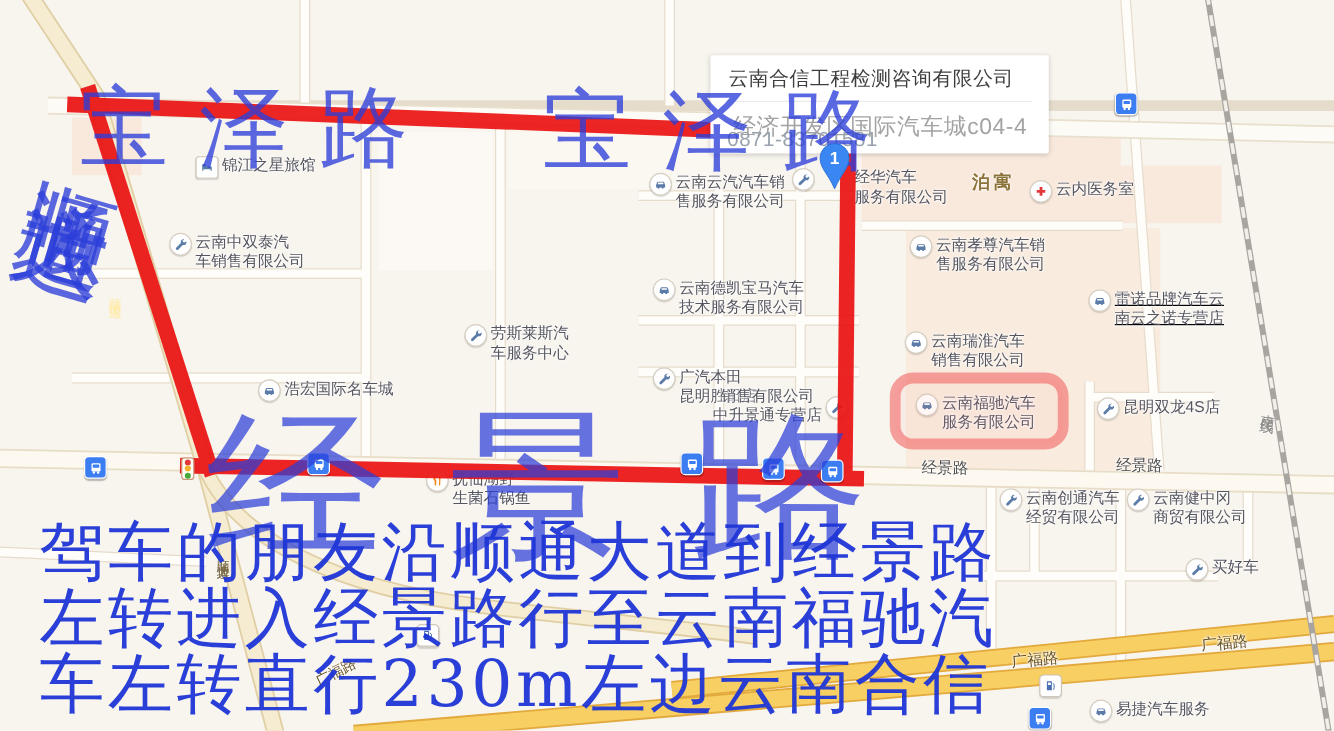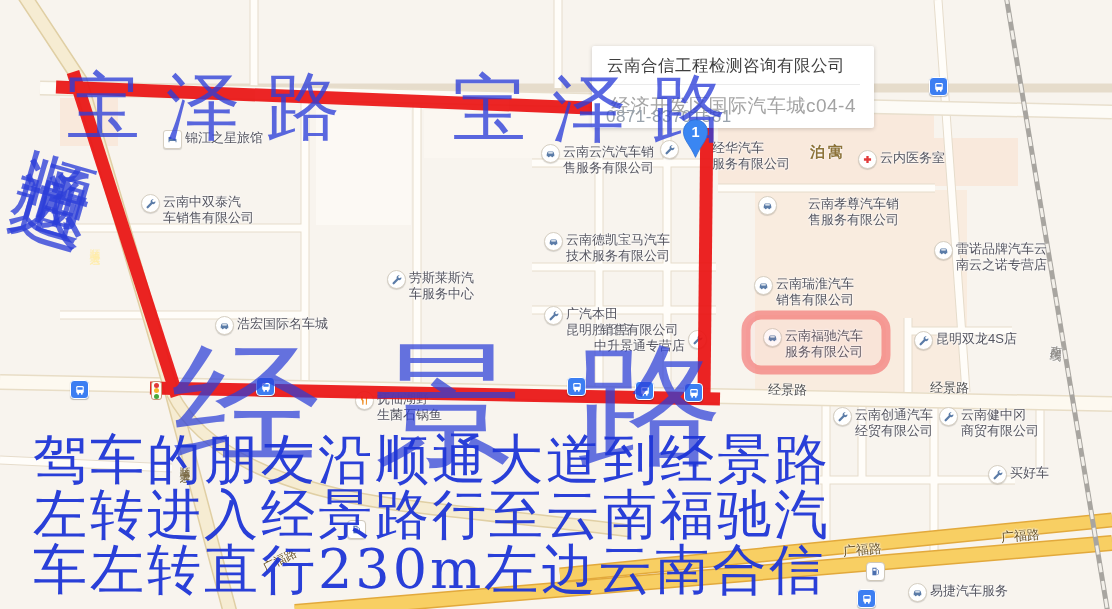--- a/index.html
+++ b/index.html
@@ -216,29 +216,29 @@
   </div>
   <div class="area-label" style="left:810px;top:143px;">泊寓</div>
   <div class="poi" style="left:858px;top:150px;">
     <span class="pico">
         <svg>
           <use href="#i-cross"></use>
         </svg>
       </span>
     <span class="ptxt"><span>云内医务室</span></span>
   </div>
-  <div class="poi" style="left:758px;top:196px;gap:28px;">
+  <div class="poi" style="left:758px;top:196px;">
     <span class="pico">
         <svg>
           <use href="#i-car"></use>
         </svg>
       </span>
     <span class="ptxt"><span>云南孝尊汽车销</span><br><span>售服务有限公司</span></span>
   </div>
-  <div class="poi" style="left:934px;top:241px;">
+  <div class="poi" style="left:907px;top:241px;text-decoration:underline;">
     <span class="pico">
         <svg>
           <use href="#i-car"></use>
         </svg>
       </span>
     <span class="ptxt"><span>雷诺品牌汽车云</span><br><span>南云之诺专营店</span></span>
   </div>
   <div class="poi" style="left:754px;top:276px;">
     <span class="pico">
         <svg>

